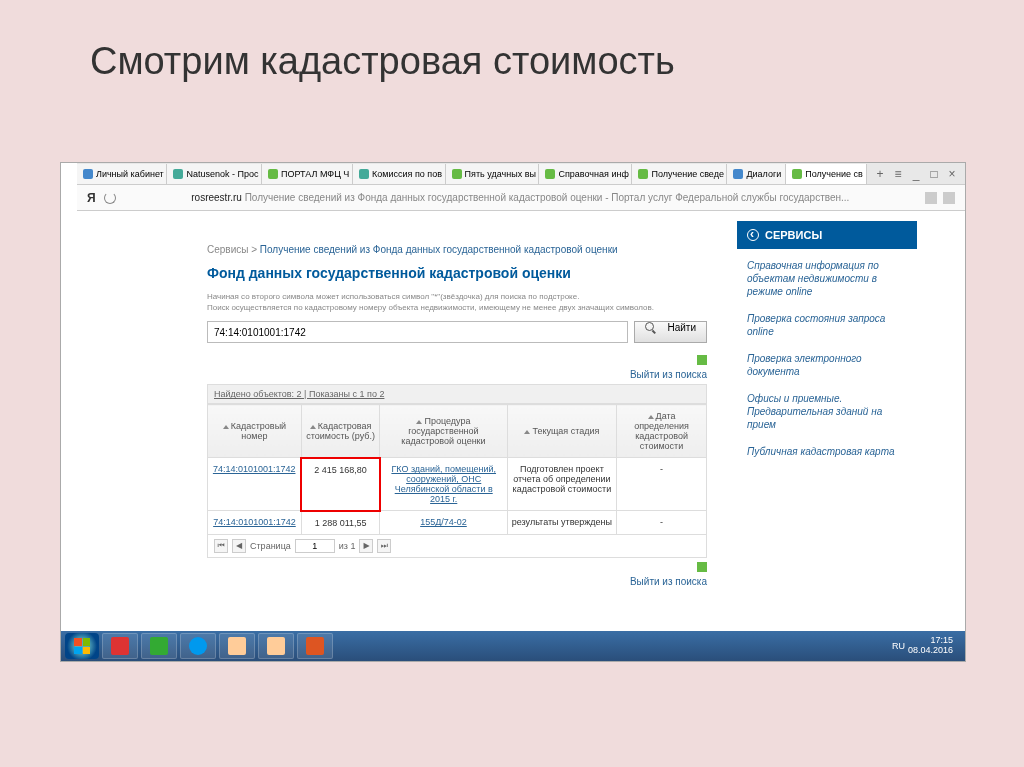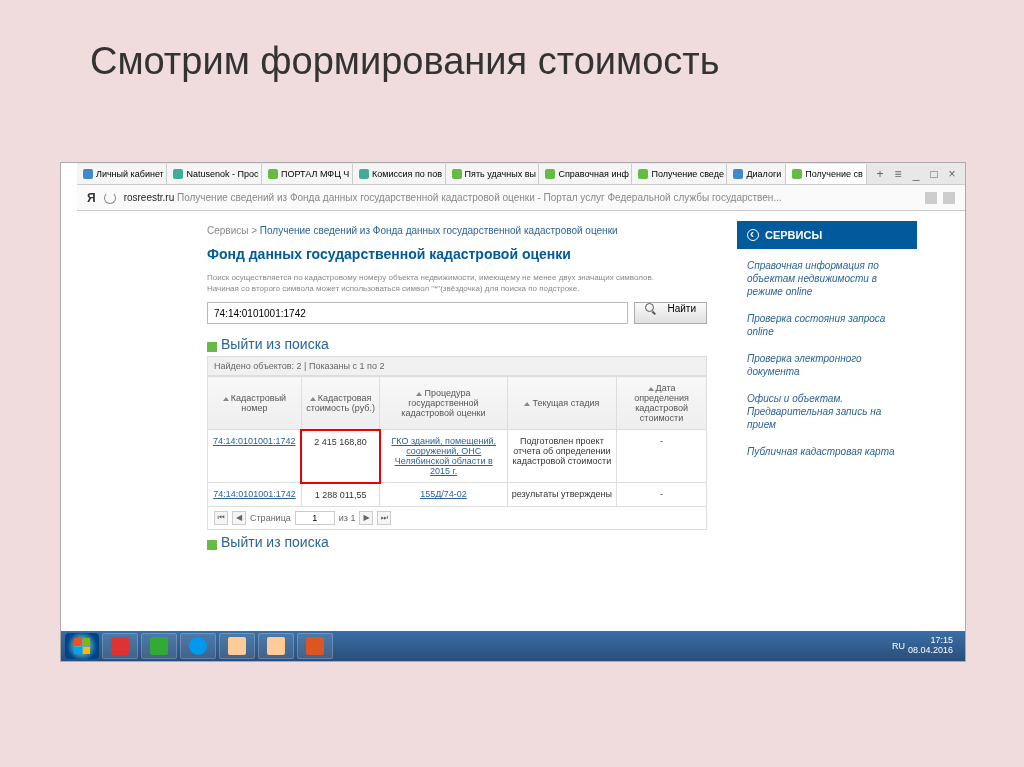--- a/index.html
+++ b/index.html
@@ -11,40 +11,40 @@
   .tab { height: 20px; padding: 0 6px; display: flex; align-items: center; gap: 3px; border-right: 1px solid #ccc; background: #f5f5f5; white-space: nowrap; overflow: hidden; max-width: 100px; cursor: pointer; }
   .tab.active { background: #fff; }
   .tab-icon { width: 10px; height: 10px; background: #4a9; border-radius: 2px; flex-shrink: 0; }
   .tab-icon.blue { background: #48c; }
   .tab-icon.green { background: #6b4; }
   .tab-controls { margin-left: auto; display: flex; gap: 4px; padding: 0 6px; }
   .tab-ctrl { width: 14px; height: 14px; font-size: 12px; text-align: center; cursor: pointer; color: #666; }
   .addr-bar { height: 26px; display: flex; align-items: center; padding: 0 10px; gap: 8px; border-bottom: 1px solid #ccc; background: #fafafa; }
   .ya-logo { font-weight: bold; color: #333; font-size: 12px; }
   .addr-refresh { width: 12px; height: 12px; border: 1.5px solid #888; border-radius: 50%; border-top-color: transparent; }
-  .addr-url { flex: 1; font-size: 10px; color: #888; white-space: nowrap; overflow: hidden; }
+  .addr-url { flex: 1; font-size: 10px; color: #888; white-space: nowrap; overflow: hidden; text-align: center; }
   .addr-url .domain { color: #222; }
   .addr-icons { display: flex; gap: 6px; }
   .addr-icon { width: 12px; height: 12px; background: #ccc; }
   .content-area { display: flex; padding: 10px 0 0 0; height: calc(100% - 48px); overflow: hidden; background: #fff; }
   .left-margin { width: 120px; }
-  .main-col { width: 520px; padding: 0 10px; }
+  .main-col { width: 520px; padding: 0 10px; margin-top: 19px; }
   .sidebar { width: 180px; margin-left: 20px; }
   .breadcrumb { font-size: 10px; color: #888; padding: 4px 0 10px 0; }
   .breadcrumb a { color: #2a6496; }
   .page-h1 { font-size: 14px; font-weight: bold; color: #005a9c; margin-bottom: 10px; }
   .hint-text { font-size: 8px; color: #888; line-height: 1.4; margin-bottom: 8px; }
   .search-row { display: flex; gap: 6px; margin-bottom: 8px; }
   .search-input { flex: 1; height: 22px; border: 1px solid #bbb; padding: 0 6px; font-size: 10px; background: #fff; }
   .search-btn { height: 22px; padding: 0 10px; border: 1px solid #aaa; background: linear-gradient(#fafafa,#e0e0e0); font-size: 10px; cursor: pointer; display: flex; gap: 13px; }
   .mag-icon { width: 9px; height: 9px; border: 1.5px solid #555; border-radius: 50%; position: relative; }
   .mag-icon::after { content: ''; position: absolute; width: 4px; height: 1.5px; background: #555; bottom: -2px; right: -3px; transform: rotate(45deg); }
-  .exit-link { font-size: 14px; color: #2a6496; padding: 4px 0; display: flex; align-items: flex-end; gap: 4px; cursor: pointer; }
+  .exit-link { font-size: 10px; color: #2a6496; padding: 4px 0; display: flex; align-items: flex-end; gap: 4px; cursor: pointer; flex-direction: column; }
   .exit-icon { width: 10px; height: 10px; background: #6b4; }
-  .found-bar { background: #f0f0f0; border: 1px solid #ddd; padding: 4px 6px; font-size: 9px; color: #666; margin-bottom: 0; }
+  .found-bar { background: #f0f0f0; border: 1px solid #ddd; padding: 4px 6px; font-size: 9px; color: #666; margin-bottom: 0; text-decoration: underline; }
   .result-table { width: 100%; border-collapse: collapse; font-size: 9px; }
   .result-table th { background: linear-gradient(#f8f8f8,#eee); border: 1px solid #ddd; padding: 6px 4px; font-weight: normal; color: #555; text-align: center; vertical-align: middle; }
   .result-table th .sort-arrow { display: inline-block; width: 0; height: 0; border-left: 3px solid transparent; border-right: 3px solid transparent; border-bottom: 4px solid #888; margin-right: 2px; }
   .result-table td { border: 1px solid #ddd; padding: 6px 4px; text-align: center; vertical-align: top; color: #333; }
   .result-table td a { color: #2a6496; text-decoration: underline; }
   .highlight-cell { border: 2px solid #e00 !important; font-weight: normal; }
   .pager { border: 1px solid #ddd; border-top: none; padding: 4px 6px; font-size: 9px; color: #666; display: flex; align-items: center; gap: 4px; }
   .pager-btn { width: 14px; height: 14px; border: 1px solid #ccc; background: #f5f5f5; font-size: 8px; display: flex; align-items: center; justify-content: center; cursor: pointer; }
   .pager-input { width: 40px; height: 14px; border: 1px solid #ccc; text-align: center; font-size: 9px; }
   .sidebar-header { background: #005a9c; color: #fff; padding: 8px 10px; font-size: 11px; font-weight: bold; display: flex; align-items: center; gap: 6px; }
@@ -58,21 +58,21 @@
   .win-logo div:nth-child(1){background:#f25022;} .win-logo div:nth-child(2){background:#7fba00;} .win-logo div:nth-child(3){background:#00a4ef;} .win-logo div:nth-child(4){background:#ffb900;}
   .task-item { width: 36px; height: 26px; margin-left: 3px; background: rgba(255,255,255,0.1); border: 1px solid rgba(255,255,255,0.2); border-radius: 2px; display: flex; align-items: center; justify-content: center; }
   .task-icon { width: 18px; height: 18px; border-radius: 2px; }
   .tray { margin-left: auto; display: flex; align-items: center; gap: 3px; color: #fff; font-size: 9px; padding-right: 8px; }
   .tray-time { text-align: right; line-height: 1.1; }
 </style>
 </head>
 <body>
 
 <div class="slide">
-  <div class="slide-title">Смотрим формирования стоимость</div>
+  <div class="slide-title">Смотрим кадастровая стоимость</div>
 
   <div class="browser-window">
 
     <div class="tab-bar">
       <div class="tab">
           <span class="tab-icon blue"></span>
           <span>Личный кабинет</span>
         </div>
       <div class="tab">
           <span class="tab-icon"></span>
@@ -131,22 +131,22 @@
     <div class="content-area">
       <div class="left-margin"></div>
       <div class="main-col">
         <div class="breadcrumb">
           <span>Сервисы</span>
           <span>&gt;</span>
           <a>Получение сведений из Фонда данных государственной кадастровой оценки</a>
         </div>
         <div class="page-h1">Фонд данных государственной кадастровой оценки</div>
         <div class="hint-text">
+          <div>Начиная со второго символа может использоваться символ "*"(звёздочка) для поиска по подстроке.</div>
           <div>Поиск осуществляется по кадастровому номеру объекта недвижимости, имеющему не менее двух значащих символов.</div>
-          <div>Начиная со второго символа может использоваться символ "*"(звёздочка) для поиска по подстроке.</div>
         </div>
         <div class="search-row">
           <input class="search-input" value="74:14:0101001:1742" style="">
           <button class="search-btn">
             <span class="mag-icon"></span>
             <span>Найти</span>
           </button>
         </div>
         <div class="exit-link">
           <span class="exit-icon"></span>
@@ -197,21 +197,21 @@
 
       <div class="sidebar">
         <div class="sidebar-header">
           <span class="sidebar-header-icon"></span>
           <span>СЕРВИСЫ</span>
         </div>
         <div class="sidebar-links">
           <a class="sidebar-link">Справочная информация по объектам недвижимости в режиме online</a>
           <a class="sidebar-link">Проверка состояния запроса online</a>
           <a class="sidebar-link">Проверка электронного документа</a>
-          <a class="sidebar-link">Офисы и объектам. Предварительная запись на прием</a>
+          <a class="sidebar-link">Офисы и приемные. Предварительная зданий на прием</a>
           <a class="sidebar-link">Публичная кадастровая карта</a>
         </div>
       </div>
     </div>
 
     <div class="taskbar">
       <div class="start-btn">
         <div class="win-logo">
             <div></div>
             <div></div>

